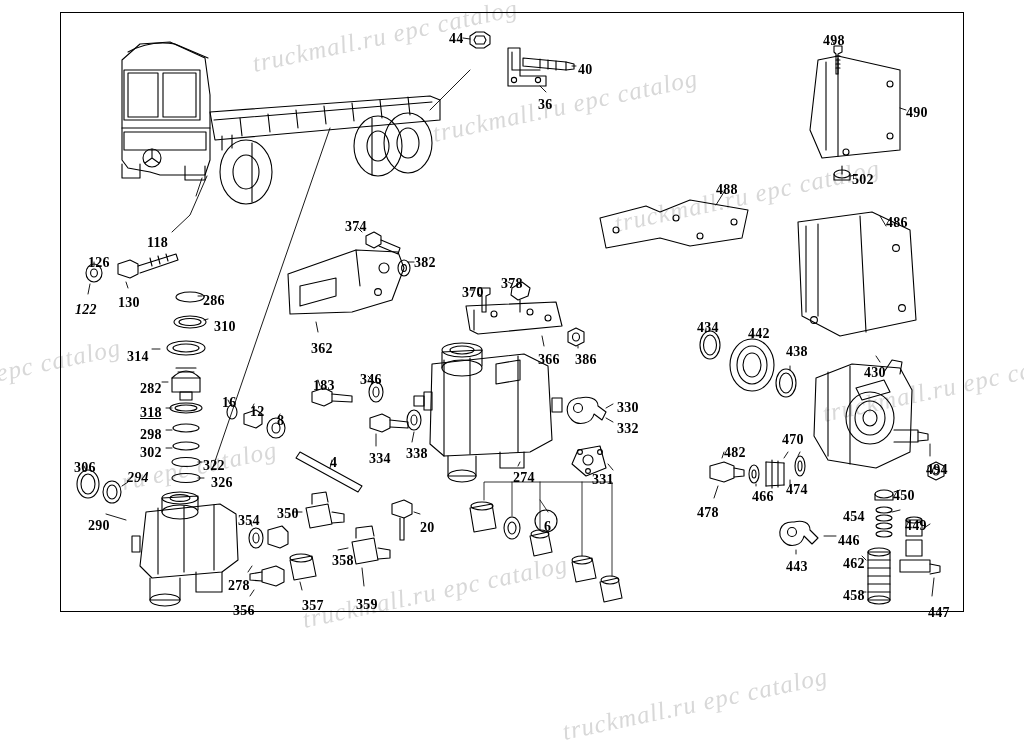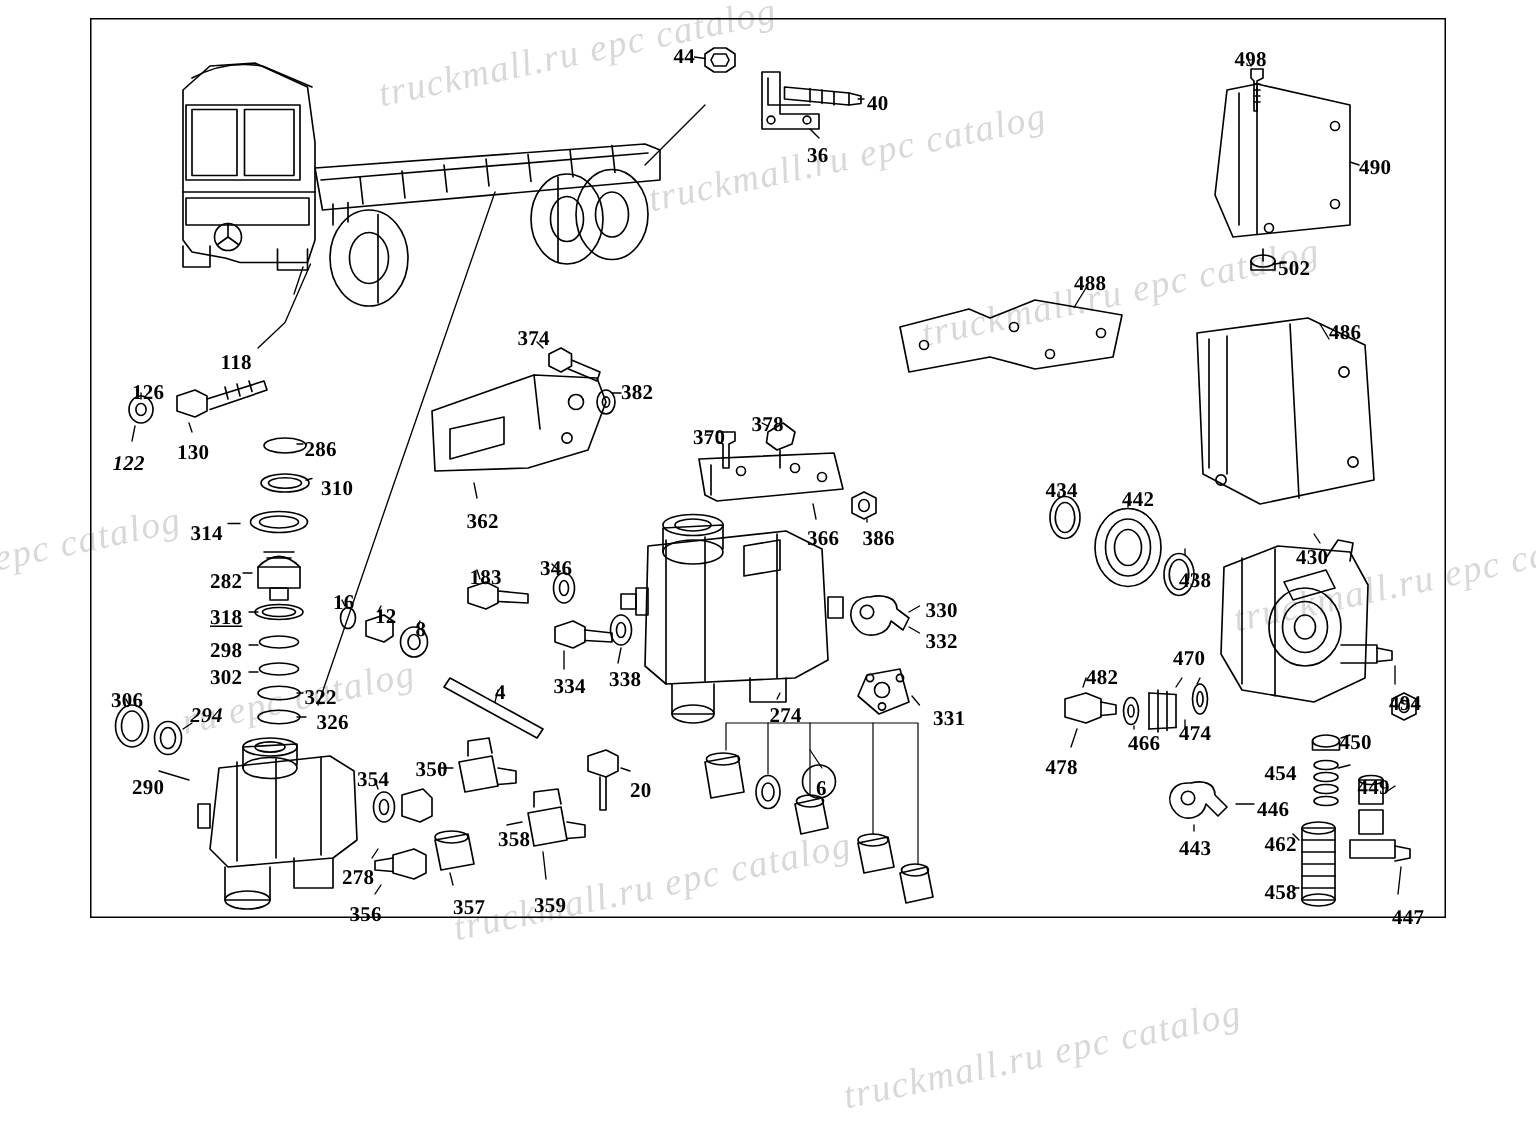--- a/index.html
+++ b/index.html
@@ -545,21 +545,21 @@
       <div class="lbl" style="left: 203px; top: 293px;">286</div>
       <div class="lbl" style="left: 462px; top: 285px;">370</div>
       <div class="lbl" style="left: 501px; top: 276px;">378</div>
       <div class="lbl" style="left: 214px; top: 319px;">310</div>
       <div class="lbl" style="left: 127px; top: 349px;">314</div>
       <div class="lbl" style="left: 311px; top: 341px;">362</div>
       <div class="lbl" style="left: 538px; top: 352px;">366</div>
       <div class="lbl" style="left: 575px; top: 352px;">386</div>
       <div class="lbl" style="left: 697px; top: 320px;">434</div>
       <div class="lbl" style="left: 748px; top: 326px;">442</div>
-      <div class="lbl" style="left: 786px; top: 380px;">438</div>
+      <div class="lbl" style="left: 786px; top: 344px;">438</div>
       <div class="lbl" style="left: 864px; top: 365px;">430</div>
       <div class="lbl" style="left: 140px; top: 381px;">282</div>
       <div class="lbl" style="left: 313px; top: 378px;">183</div>
       <div class="lbl" style="left: 360px; top: 372px;">346</div>
       <div class="lbl" style="left: 140px; top: 405px; text-decoration: underline;">318</div>
       <div class="lbl" style="left: 222px; top: 395px;">16</div>
       <div class="lbl" style="left: 250px; top: 404px;">12</div>
       <div class="lbl" style="left: 277px; top: 413px;">8</div>
       <div class="lbl" style="left: 140px; top: 427px;">298</div>
       <div class="lbl" style="left: 617px; top: 400px;">330</div>
@@ -567,21 +567,21 @@
       <div class="lbl" style="left: 140px; top: 445px;">302</div>
       <div class="lbl" style="left: 369px; top: 451px;">334</div>
       <div class="lbl" style="left: 406px; top: 446px;">338</div>
       <div class="lbl" style="left: 724px; top: 445px;">482</div>
       <div class="lbl" style="left: 782px; top: 432px;">470</div>
       <div class="lbl" style="left: 203px; top: 458px;">322</div>
       <div class="lbl" style="left: 74px; top: 460px;">306</div>
       <div class="lbl italic" style="left: 127px; top: 470px;">294</div>
       <div class="lbl" style="left: 211px; top: 475px;">326</div>
       <div class="lbl" style="left: 513px; top: 470px;">274</div>
-      <div class="lbl" style="left: 622px; top: 472px;">331</div>
+      <div class="lbl" style="left: 592px; top: 472px;">331</div>
       <div class="lbl" style="left: 926px; top: 462px;">494</div>
       <div class="lbl" style="left: 752px; top: 489px;">466</div>
       <div class="lbl" style="left: 786px; top: 482px;">474</div>
       <div class="lbl" style="left: 893px; top: 488px;">450</div>
       <div class="lbl" style="left: 330px; top: 455px;">4</div>
       <div class="lbl" style="left: 697px; top: 505px;">478</div>
       <div class="lbl" style="left: 88px; top: 518px;">290</div>
       <div class="lbl" style="left: 238px; top: 513px;">354</div>
       <div class="lbl" style="left: 277px; top: 506px;">350</div>
       <div class="lbl" style="left: 420px; top: 520px;">20</div>

